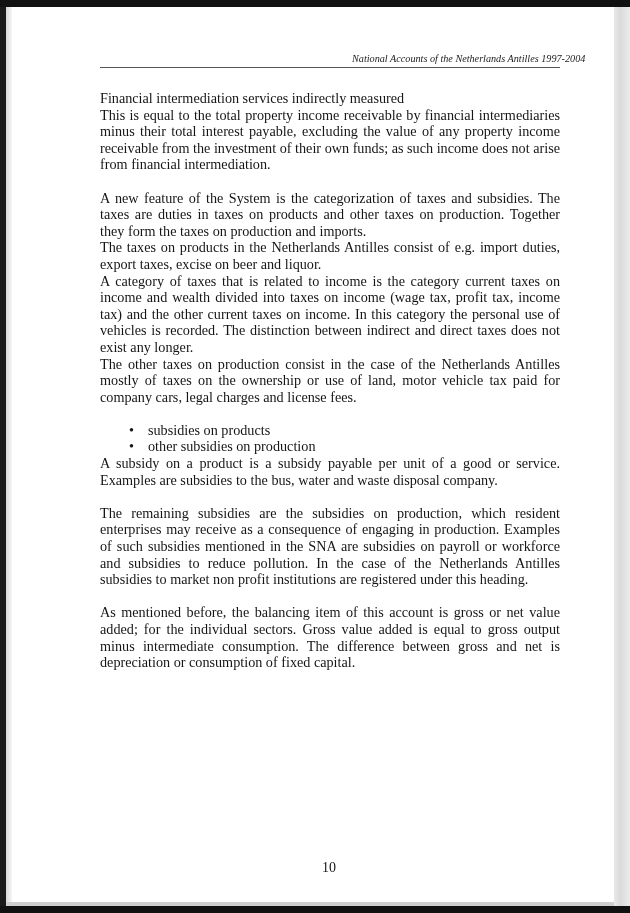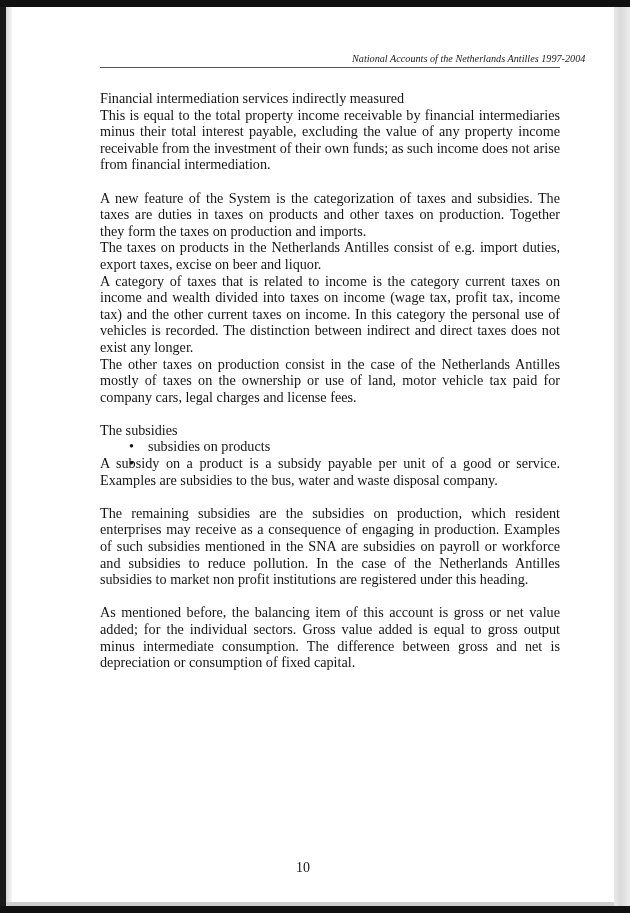--- a/index.html
+++ b/index.html
@@ -44,21 +44,21 @@
   .content p { margin: 0; text-align: justify; }
   .heading { margin: 0; }
   .gap { height: 16.6px; }
   ul.bullets { margin: 0; padding: 0; list-style: none; }
   ul.bullets li { position: relative; padding-left: 48px; }
   ul.bullets li .bullet {
     position: absolute; left: 29px; top: 0;
   }
 
   .page-number {
-    position: absolute; left: 296px; top: 860px; width: 40px; text-align: left;
+    position: absolute; left: 296px; top: 860px; width: 40px; text-align: right;
     font-size: 14px;
   }
 </style>
 </head>
 <body>
 
 <div class="top-bar"></div>
 <div class="page">
   <div class="page-left-edge"></div>
 </div>
@@ -75,28 +75,28 @@
 
   <div class="gap"></div>
 
   <p>A new feature of the System is the categorization of taxes and subsidies. The taxes are duties in taxes on products and other taxes on production. Together they form the taxes on production and imports.</p>
   <p>The taxes on products in the Netherlands Antilles consist of e.g. import duties, export taxes, excise on beer and liquor.</p>
   <p>A category of taxes that is related to income is the category current taxes on income and wealth divided into taxes on income (wage tax, profit tax, income tax) and the other current taxes on income. In this category the personal use of vehicles is recorded. The distinction between indirect and direct taxes does not exist any longer.</p>
   <p>The other taxes on production consist in the case of the Netherlands Antilles mostly of taxes on the ownership or use of land, motor vehicle tax paid for company cars, legal charges and license fees.</p>
 
   <div class="gap"></div>
 
-  <p class="heading">The subsidies</p>
   <ul class="bullets">
     <li>
       <span class="bullet">•</span>
       <span>subsidies on products</span>
     </li>
     <li>
       <span class="bullet">•</span>
+      <span>other subsidies on production</span>
     </li>
   </ul>
   <p>A subsidy on a product is a subsidy payable per unit of a good or service. Examples are subsidies to the bus, water and waste disposal company.</p>
 
   <div class="gap"></div>
 
   <p>The remaining subsidies are the subsidies on production, which resident enterprises may receive as a consequence of engaging in production. Examples of such subsidies mentioned in the SNA are subsidies on payroll or workforce and subsidies to reduce pollution. In the case of the Netherlands Antilles subsidies to market non profit institutions are registered under this heading.</p>
 
   <div class="gap"></div>
 

